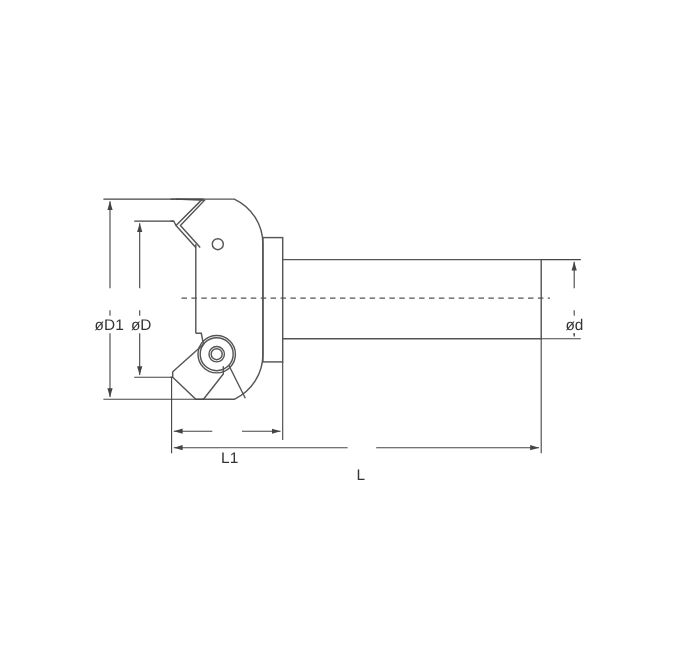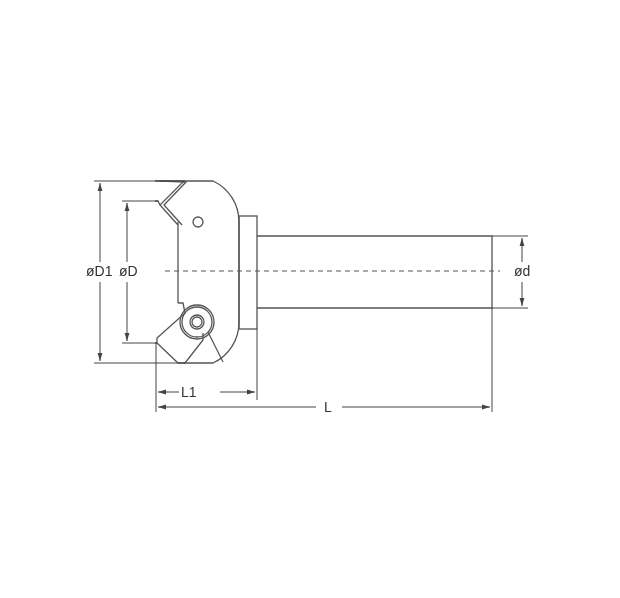--- a/index.html
+++ b/index.html
@@ -1,20 +1,20 @@
 <!DOCTYPE html>
 <html><head>
 <meta charset="utf-8">
 <style>
   html, body { margin:0; padding:0; background:#ffffff; }
   body { width:620px; height:598px; position:relative; overflow:hidden;
          font-family: "Liberation Sans", sans-serif; }
   #drawing { position:absolute; left:0; top:0; }
   .lbl { position:absolute; font-size:14px; color:#333333; background:#fff;
-         padding:0 2px; line-height:16px; white-space:nowrap; }
+         padding:0 2px; line-height:16px; white-space:nowrap;margin-top:24px; }
 </style>
 </head>
 <body>
 
 <svg id="drawing" width="620" height="598" viewBox="0 0 620 598" xmlns="http://www.w3.org/2000/svg">
   <defs>
     <marker id="arr" viewBox="0 0 10 10" refX="10" refY="5" markerWidth="8" markerHeight="8" orient="auto-start-reverse">
       <path d="M0,2 L10,5 L0,8 z" fill="#444"></path>
     </marker>
   </defs>
@@ -74,14 +74,14 @@
     <line x1="220" y1="392" x2="255" y2="392" marker-end="url(#arr)"></line>
 
     <line x1="158" y1="407" x2="316" y2="407" marker-start="url(#arr)"></line>
     <line x1="342" y1="407" x2="490" y2="407" marker-end="url(#arr)"></line>
   </g>
 </svg>
 
 <span class="lbl" style="left:84px;top:263px;">øD1</span>
 <span class="lbl" style="left:117px;top:263px;">øD</span>
 <span class="lbl" style="left:512px;top:263px;">ød</span>
-<span class="lbl" style="left:179px;top:384px;">L1</span>
+<span class="lbl" style="left:199px;top:384px;">L1</span>
 <span class="lbl" style="left:322px;top:399px;">L</span>
 
 </body></html>

